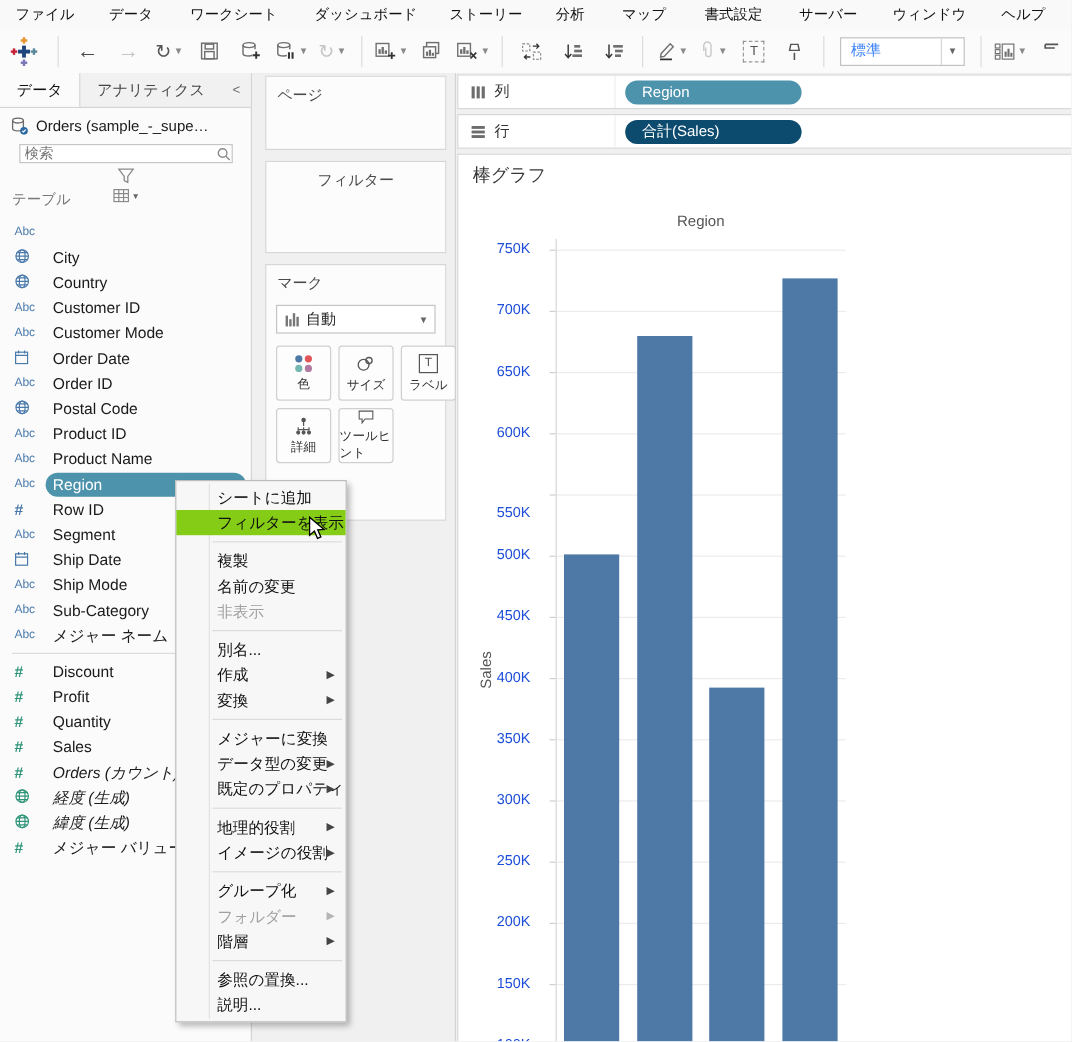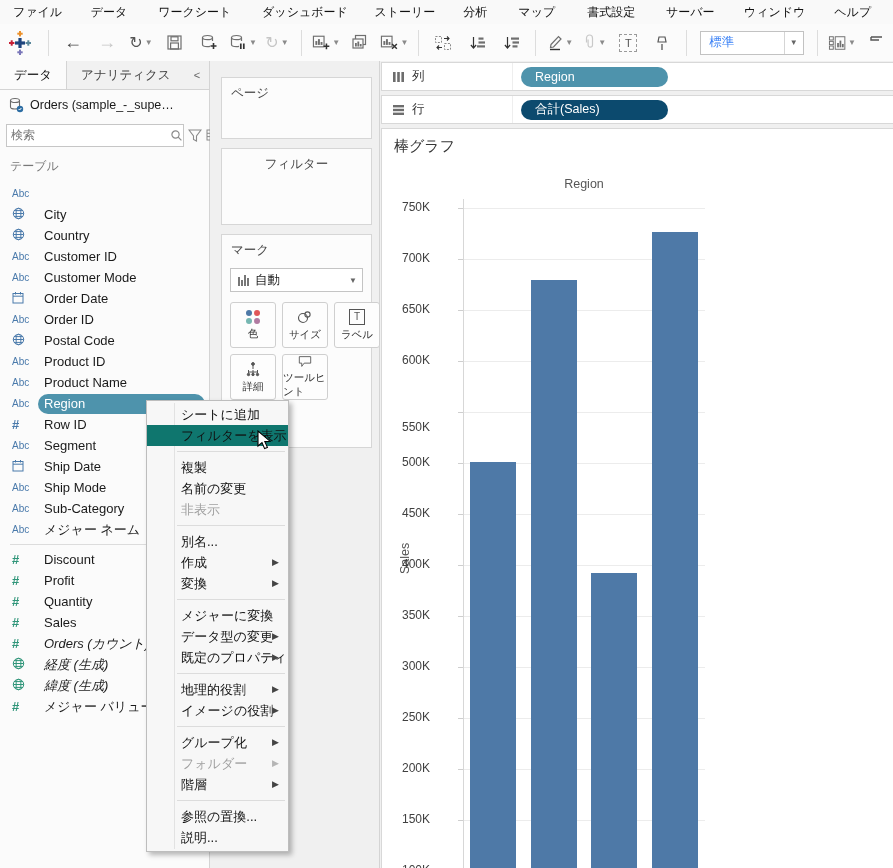--- a/index.html
+++ b/index.html
@@ -21,40 +21,40 @@
   .combo .cval{flex:1;padding-left:8px;color:#3b82f6;}
   .combo .cbtn{width:18px;height:100%;border-left:1px solid #d5d5d5;display:flex;align-items:center;justify-content:center;font-size:8px;color:#666;}
   
   .sidebar{position:absolute;top:61px;left:0;width:209px;bottom:0;background:#fbfbfb;border-right:1px solid #d4d4d4;}
   .sbtabs{height:28px;display:flex;border-bottom:1px solid #d4d4d4;background:#f1f1f1;font-size:12.5px;}
   .sbtab{padding:0 14px;display:flex;align-items:center;color:#444;}
   .sbtab.active{background:#fbfbfb;border-right:1px solid #d4d4d4;color:#111;}
   .sbcollapse{margin-left:auto;width:24px;display:flex;align-items:center;justify-content:center;color:#666;font-size:11px;}
   .dsrow{height:30px;display:flex;align-items:center;padding-left:8px;font-size:12.5px;color:#1a1a1a;}
   .dsrow svg{margin-right:6px;}
-  .searchrow{height:30px;display:flex;align-items:center;padding:0 6px;gap:4px;}
+  .searchrow{height:30px;display:flex;align-items:center;padding:0 6px;gap:4px;flex-direction:column;}
   .searchbox{flex:1;height:21px;border:1px solid #c6c6c6;background:#fff;display:flex;align-items:center;}
   .searchbox input{flex:1;border:none;outline:none;font-size:12px;padding:0 4px;background:transparent;color:#333;font-family:inherit;}
   .sicon{color:#888;display:flex;align-items:center;justify-content:center;}
   .sectitle{font-size:12px;color:#787878;padding:8px 0 4px 10px;}
   .fields{position:absolute;top:122px;left:0;right:0;bottom:0;overflow:hidden;}
   .frow{height:21px;display:flex;align-items:center;padding-left:12px;font-size:13px;color:#1a1a1a;}
   .frow .ficon{width:26px;flex:none;display:flex;align-items:center;font-size:10px;}
   .frow.dim .ficon{color:#4a7aab;}
   .frow.mea .ficon{color:#2f9579;}
   .frow .flab{flex:1;height:20px;line-height:20px;border-radius:10px;padding-left:6px;margin-right:4px;}
   .frow.sel .flab{background:#4e93ac;color:#fff;}
   .frow.italic .flab{font-style:italic;}
   .fdivider{height:1px;background:#dcdcdc;margin:4px 10px 4px 10px;}
   .numglyph{font-size:13px;font-weight:bold;}
   
   .cards{position:absolute;top:61px;left:210px;width:169px;bottom:0;background:#f0f0f0;border-right:1px solid #d4d4d4;}
   .card{background:#fcfcfc;border:1px solid #d6d6d6;margin:0 7px 9px 11px;}
   .card .ctitle{font-size:12.5px;color:#4a4a4a;padding:7px 9px;}
-  .card.pages{height:60px;margin-top:16px;}
+  .card.pages{height:60px;margin-top:2px;}
   .card.filters{height:75px;text-align:center;}
   .card.marks{height:212px;}
   .markdrop{height:22px;border:1px solid #c4c4c4;background:#fff;margin:2px 8px 10px 8px;display:flex;align-items:center;font-size:12.5px;color:#222;}
   .markdrop .mbars{display:flex;align-items:flex-end;gap:1px;margin:0 6px 0 7px;}
   .markdrop .mbars i{width:2px;background:#777;display:block;}
   .markdrop .dval{flex:1;}
   .markdrop .caret{width:18px;text-align:center;font-size:8px;color:#666;}
   .mbtns{display:grid;grid-template-columns:repeat(3,46px);gap:6px;margin:0 8px;}
   .mbtn{height:44px;border:1px solid #cfcfcf;border-radius:3px;background:#fdfdfd;display:flex;flex-direction:column;align-items:center;justify-content:center;gap:3px;}
   .mbtn .mlabel{font-size:10.5px;color:#333;}
@@ -69,29 +69,29 @@
   .pillwrap{display:flex;align-items:center;padding-left:8px;gap:4px;}
   .pill{height:20px;border-radius:10px;display:flex;align-items:center;padding:0 14px;font-size:12.5px;color:#fff;}
   .pill.blue{background:#4e93ac;}
   .pill.green{background:#0c4a6e;}
   .sheet{position:absolute;left:1px;top:67px;right:0;bottom:0;background:#fff;border:1px solid #d8d8d8;border-right:none;border-bottom:none;overflow:hidden;}
   .sheet-title{position:absolute;left:12px;top:8px;font-size:15px;color:#363636;}
   .colheader{position:absolute;left:81px;width:242px;top:48px;text-align:center;font-size:12.5px;color:#565656;}
   .ylab{position:absolute;left:16px;top:445px;transform:rotate(-90deg);transform-origin:left top;font-size:12.5px;color:#565656;}
   .gridline{position:absolute;height:1px;background:#ececec;}
   .tickmark{position:absolute;height:1px;width:5px;background:#cfcfcf;}
-  .ticklab{position:absolute;width:52px;text-align:left;font-size:12px;color:#404040;}
+  .ticklab{position:absolute;width:52px;text-align:center;font-size:12px;color:#1d4ed8;}
   .axisline{position:absolute;width:1px;background:#d7d7d7;}
   .bar{position:absolute;background:#4e79a7;}
   
   .ctx{position:absolute;left:146px;top:400px;width:141px;background:#f7f7f7;border:1px solid #bdbdbd;
        box-shadow:3px 3px 5px rgba(0,0,0,.28);padding:3px 0;z-index:10;}
   .ctx::before{content:"";position:absolute;left:27px;top:2px;bottom:2px;width:1px;background:#e2e2e2;}
   .cit{position:relative;height:21px;line-height:21px;padding-left:34px;font-size:13px;color:#111;white-space:nowrap;}
-  .cit.hl{background:#0f766e;}
+  .cit.hl{background:#84cc16;}
   .cit.dis{color:#a0a0a0;}
   .cit .sub{position:absolute;right:9px;top:0;font-size:9px;color:#444;}
   .cit.dis .sub{color:#b5b5b5;}
   .csep{height:1px;background:#dcdcdc;margin:5px 3px 5px 30px;}
   .cursor{position:absolute;left:256px;top:430px;z-index:11;}
 </style>
 </head>
 <body>
 
 <div class="app">

